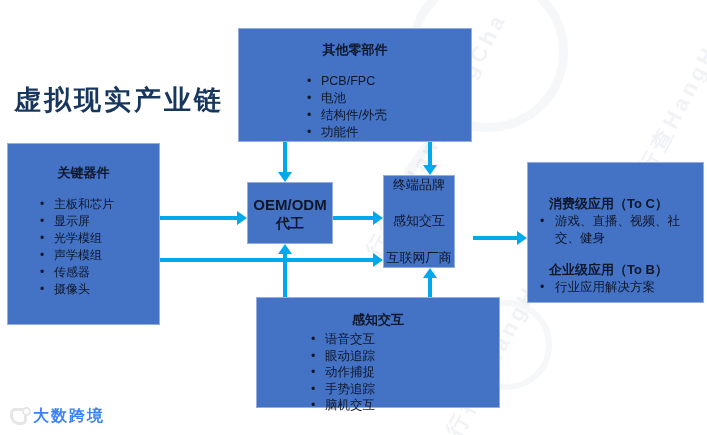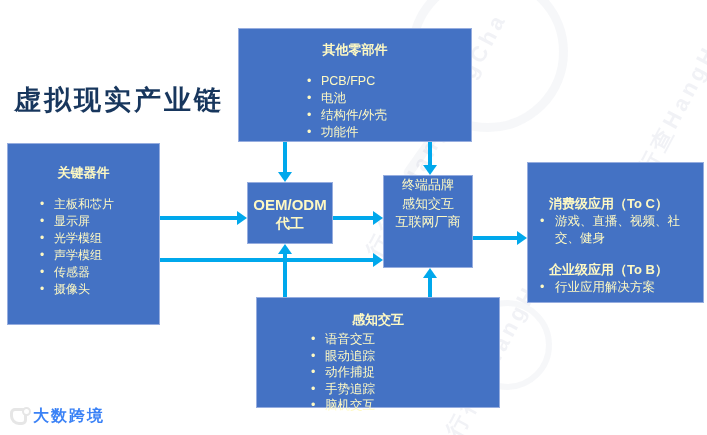--- a/index.html
+++ b/index.html
@@ -71,21 +71,21 @@
     font-weight: bold;
     letter-spacing: 3px;
     color: #17365D;
   }
 
   
   .box {
     position: absolute;
     background: #4472C4;
     border: 1px solid #96ADDF;
-    color: #fef9c3;
+    color: #0f172a;
   }
   .box-title {
     font-size: 13px;
     font-weight: bold;
     text-align: center;
   }
   .box ul { list-style: none; }
   .box li {
     position: relative;
     font-size: 12px;
@@ -107,22 +107,22 @@
   .box-other li { font-size: 12.5px; }
 
   .box-oem {
     left: 247px; top: 182px; width: 86px; height: 62px;
     display: flex; flex-direction: column; align-items: center; justify-content: center;
   }
   .box-oem .l1 { font-size: 15px; font-weight: bold; line-height: 19px; }
   .box-oem .l2 { font-size: 14px; font-weight: bold; line-height: 18px; }
 
   .box-brands {
-    left: 383px; top: 175px; width: 90px; height: 93px;
-    display: flex; flex-direction: column; align-items: center; justify-content: flex-start;
+    left: 383px; top: 175px; width: 72px; height: 93px;
+    display: flex; flex-direction: column; align-items: center; justify-content: space-between;
   }
   .box-brands .line { font-size: 13px; line-height: 18.5px; }
 
   .box-percept { left: 256px; top: 297px; width: 244px; height: 111px; padding-top: 13px; }
   .box-percept .box-title { margin-bottom: 2px; }
   .box-percept ul { padding-left: 54px; }
   .box-percept li { font-size: 12.5px; line-height: 16.5px; }
 
   .box-apps { left: 527px; top: 162px; width: 177px; height: 141px; padding: 32px 8px 0 10px; }
   .box-apps .app-title {

